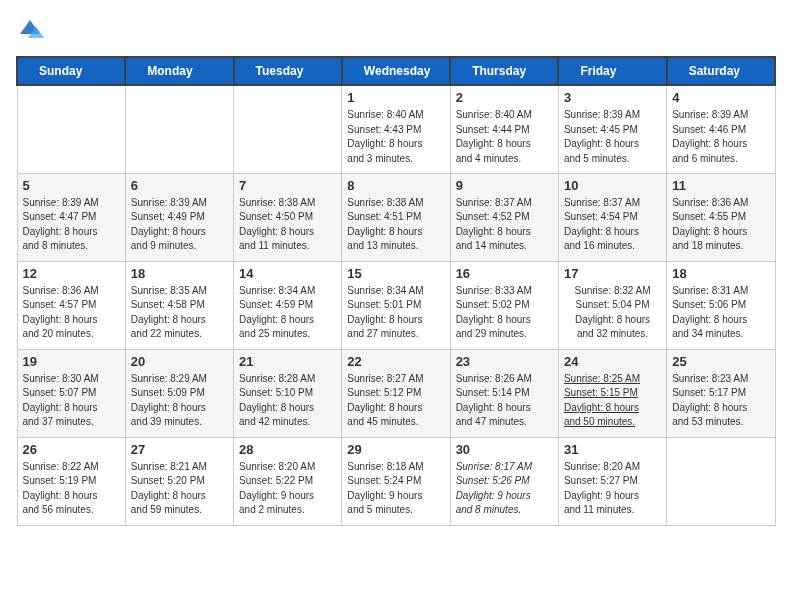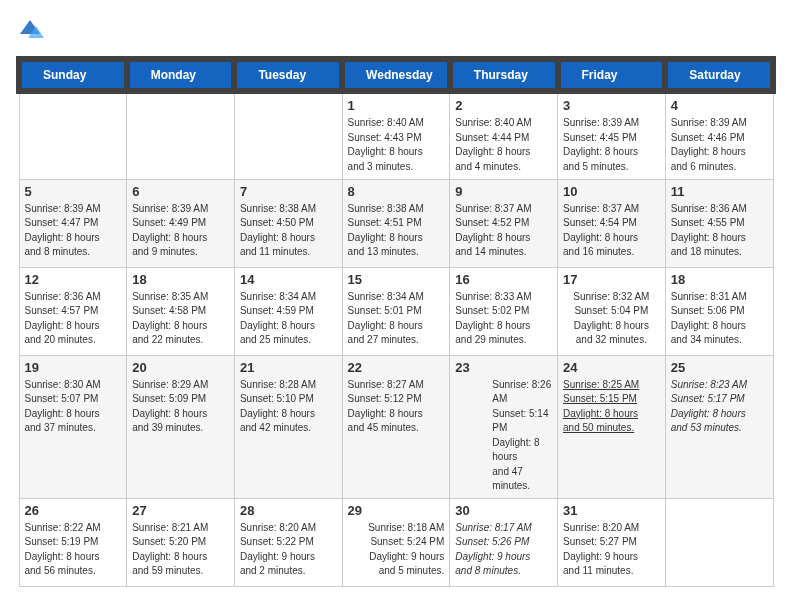--- a/index.html
+++ b/index.html
@@ -51,21 +51,21 @@
       border-collapse: collapse;
       table-layout: fixed;
     }
     th {
       background-color: #1565c0;
       color: #fff;
       font-size: 12px;
       font-weight: bold;
       padding: 6px 21px;
       text-align: left;
-      border: 6px solid #404040;
+      border: 2px solid #404040;
     }
     td {
       vertical-align: top;
       border: 1px solid #ccc;
       padding: 4px 5px;
       font-size: 10.5px;
       color: #333;
       background: #fff;
       height: 88px;
     }
@@ -280,35 +280,35 @@
         </td>
         <td>
           <span class="day-number">22</span>
           <div class="day-info" style="white-space: pre-line;">Sunrise: 8:27 AM
 Sunset: 5:12 PM
 Daylight: 8 hours
 and 45 minutes.</div>
         </td>
         <td>
           <span class="day-number">23</span>
-          <div class="day-info" style="white-space: pre-line; margin-left: 37px;">Sunrise: 8:26 AM
+          <div class="day-info" style="white-space: pre-line;">Sunrise: 8:26 AM
 Sunset: 5:14 PM
 Daylight: 8 hours
 and 47 minutes.</div>
         </td>
         <td>
           <span class="day-number">24</span>
           <div class="day-info" style="white-space: pre-line; text-decoration: underline;">Sunrise: 8:25 AM
 Sunset: 5:15 PM
 Daylight: 8 hours
 and 50 minutes.</div>
         </td>
         <td>
           <span class="day-number">25</span>
-          <div class="day-info" style="white-space: pre-line; font-style: italic;">Sunrise: 8:23 AM
+          <div class="day-info" style="white-space: pre-line;">Sunrise: 8:23 AM
 Sunset: 5:17 PM
 Daylight: 8 hours
 and 53 minutes.</div>
         </td>
       </tr>
       <tr>
         <td>
           <span class="day-number">26</span>
           <div class="day-info" style="white-space: pre-line;">Sunrise: 8:22 AM
 Sunset: 5:19 PM
@@ -324,21 +324,21 @@
         </td>
         <td>
           <span class="day-number">28</span>
           <div class="day-info" style="white-space: pre-line;">Sunrise: 8:20 AM
 Sunset: 5:22 PM
 Daylight: 9 hours
 and 2 minutes.</div>
         </td>
         <td>
           <span class="day-number">29</span>
-          <div class="day-info" style="white-space: pre-line; text-align: right;">Sunrise: 8:18 AM
+          <div class="day-info" style="white-space: pre-line;">Sunrise: 8:18 AM
 Sunset: 5:24 PM
 Daylight: 9 hours
 and 5 minutes.</div>
         </td>
         <td>
           <span class="day-number">30</span>
           <div class="day-info" style="white-space: pre-line; font-style: italic;">Sunrise: 8:17 AM
 Sunset: 5:26 PM
 Daylight: 9 hours
 and 8 minutes.</div>

